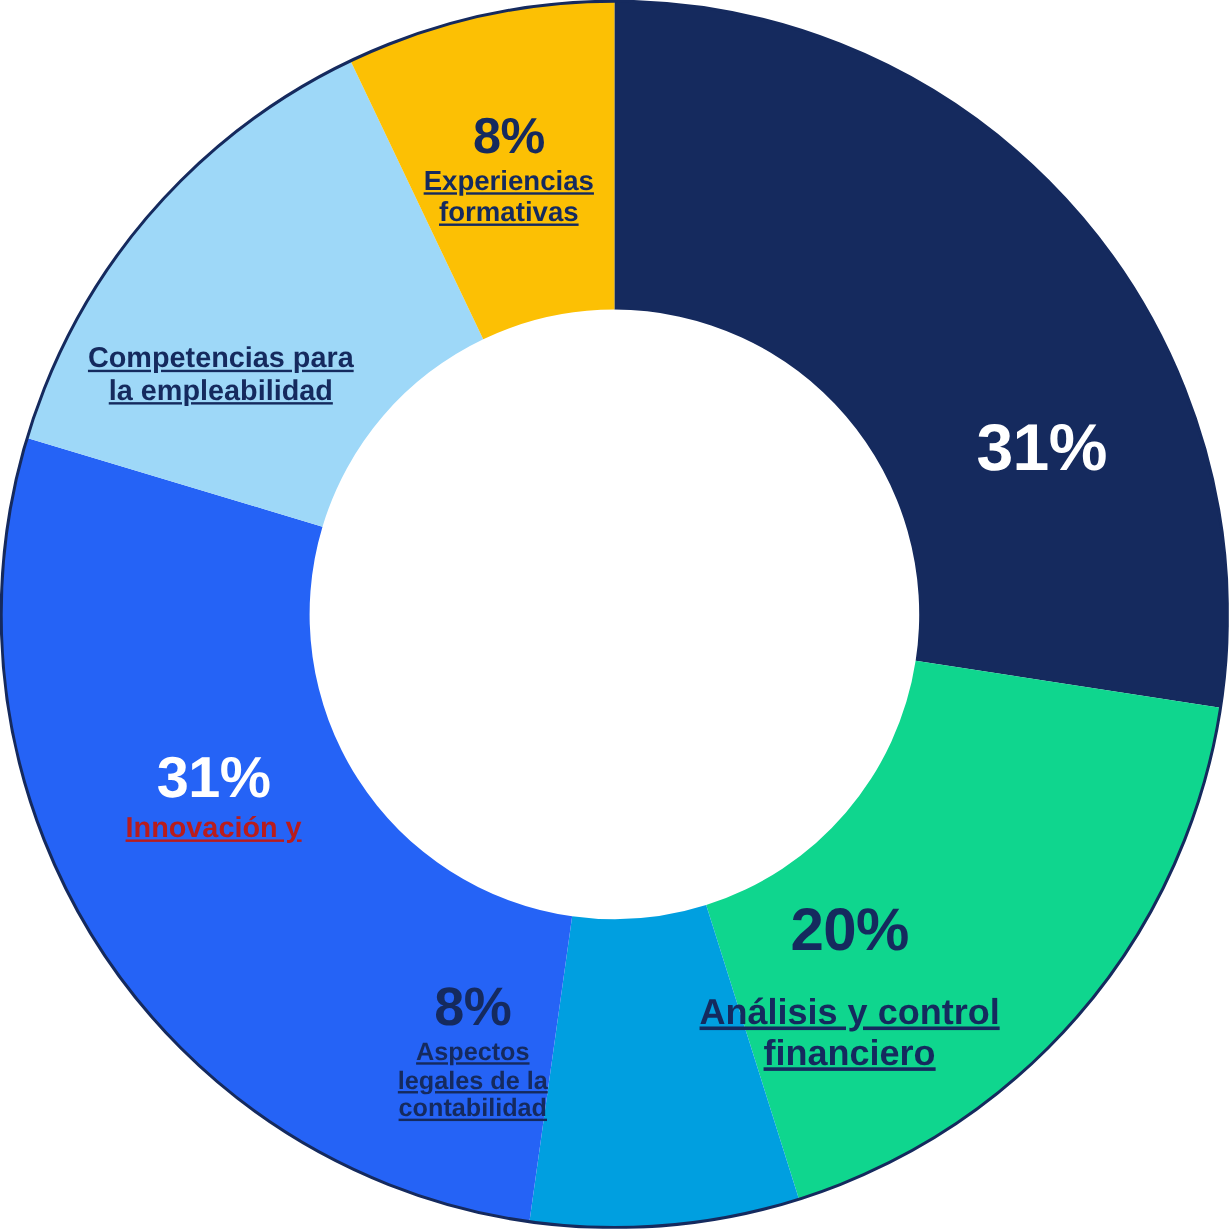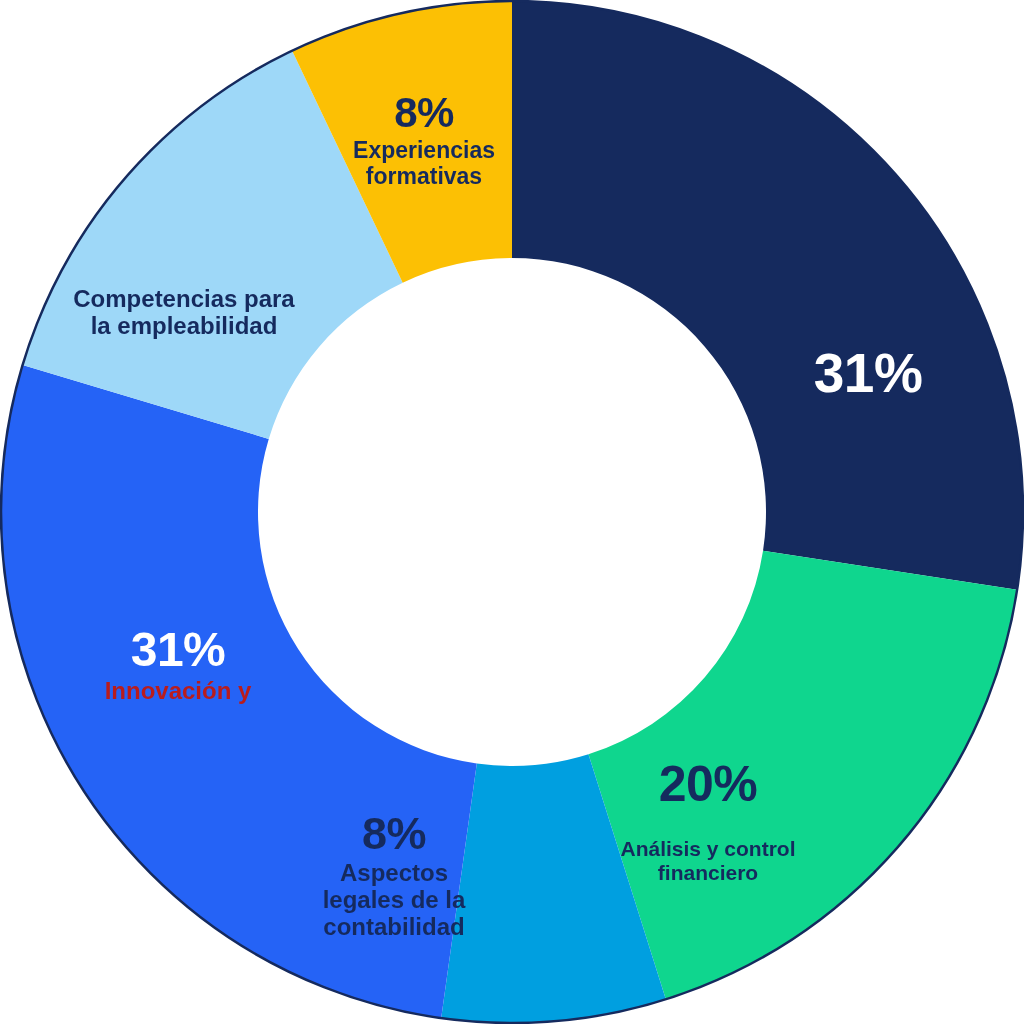--- a/index.html
+++ b/index.html
@@ -37,33 +37,34 @@
   .seg-pct {
     font-weight: bold;
     letter-spacing: -0.5px;
     display: block;
   }
   .seg-name {
     font-weight: bold;
     display: block;
     line-height: 1.12;
     margin-top: 4px;
+    text-decoration: underline;
   }
   
   .lbl-desarrollo        { left: 868px; top: 373px; }
   .lbl-desarrollo .seg-pct  { font-size: 55px; }
   .lbl-desarrollo .seg-name { font-size: 27px; }
 
   .lbl-analisis          { left: 708px; top: 822px; }
   .lbl-analisis .seg-pct    { font-size: 50px; }
-  .lbl-analisis .seg-name   { font-size: 21px; margin-top: 28px; }
+  .lbl-analisis .seg-name   { font-size: 30px; margin-top: 28px; }
 
   .lbl-aspectos          { left: 394px; top: 876px; }
   .lbl-aspectos .seg-pct    { font-size: 45px; }
-  .lbl-aspectos .seg-name   { font-size: 24px; }
+  .lbl-aspectos .seg-name   { font-size: 21px; }
 
   .lbl-innovacion        { left: 178px; top: 665px; }
   .lbl-innovacion .seg-pct  { font-size: 48px; }
   .lbl-innovacion .seg-name { font-size: 24px; }
 
   .lbl-competencias      { left: 184px; top: 311px; }
   .lbl-competencias .seg-pct  { font-size: 48px; }
   .lbl-competencias .seg-name { font-size: 24px; }
 
   .lbl-experiencias      { left: 424px; top: 141px; }

